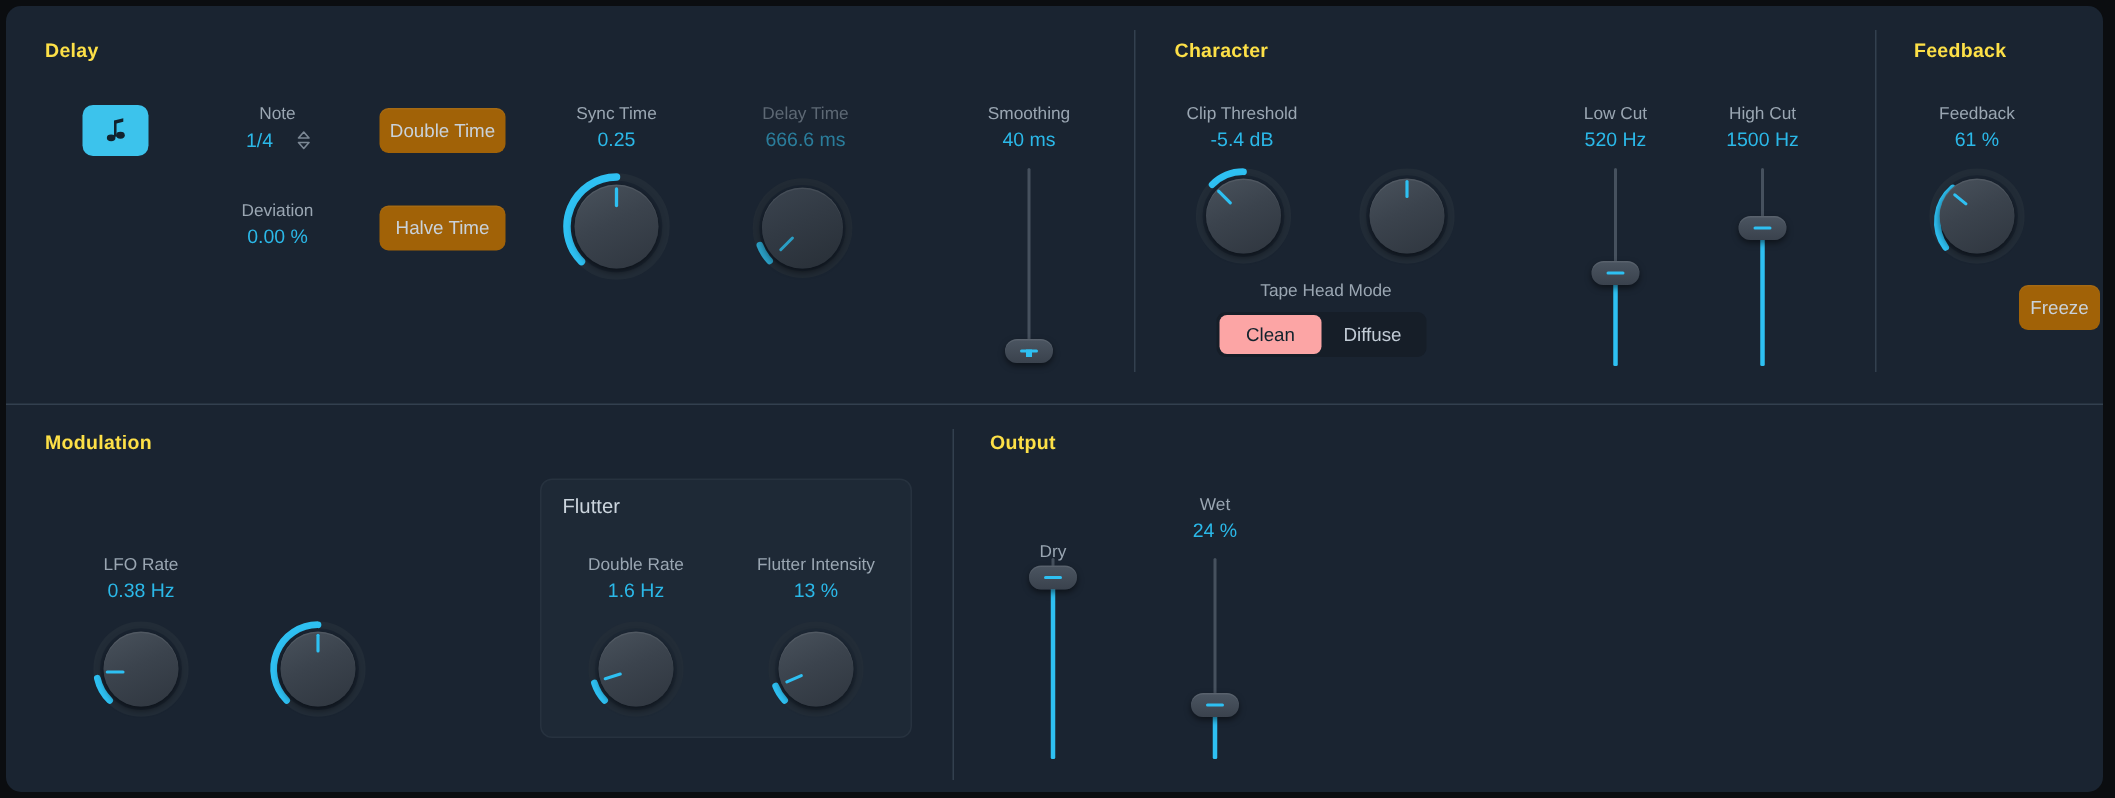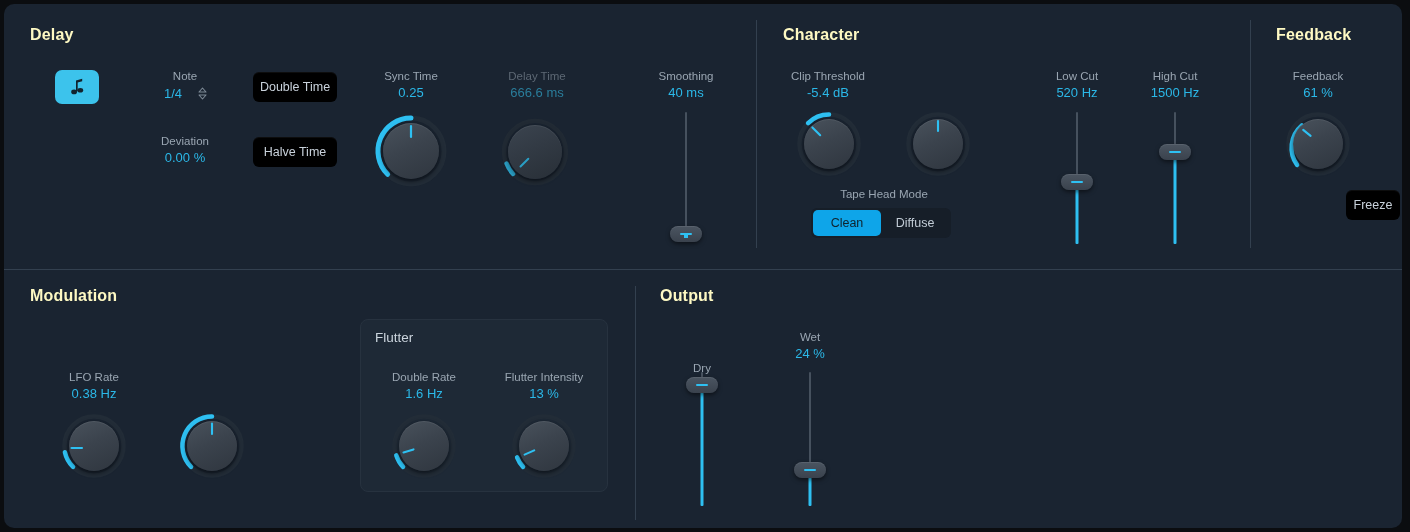--- a/index.html
+++ b/index.html
@@ -19,23 +19,23 @@
     width: 1398px;
     height: 524px;
     background: #1a2431;
     border-radius: 10px;
     overflow: hidden;
   }
 
   
   .section-title {
     position: absolute;
-    font-size: 16px;
+    font-size: 13px;
     font-weight: bold;
-    color: #fef9c3;
+    color: #fde047;
     letter-spacing: .2px;
     white-space: nowrap;
   }
   .param { position: absolute; text-align: center; }
   .param .plabel {
     display: block;
     font-size: 11.5px;
     color: #9aa6b2;
     white-space: nowrap;
     line-height: 15px;
@@ -121,21 +121,21 @@
     height: 5px;
     background: #2ec0f2;
   }
 
   
   .btn {
     position: absolute;
     display: flex;
     align-items: center;
     justify-content: center;
-    background: #000000;
+    background: #a16207;
     color: #c9d2db;
     font-size: 12.5px;
     border-radius: 6px;
     box-shadow: inset 0 1px 0 rgba(255,255,255,.05);
     white-space: nowrap;
   }
 
   .notebtn {
     position: absolute;
     width: 44px;
@@ -171,21 +171,21 @@
     display: flex;
     align-items: center;
     justify-content: center;
     height: 26px;
     width: 68px;
     font-size: 12.5px;
     color: #c2ccd6;
     border-radius: 5px;
   }
   .seg .segbtn.on {
-    background: #0ea5e9;
+    background: #fca5a5;
     color: #10222c;
   }
 
   
   .subpanel {
     position: absolute;
     background: #1e293697;
     background: #1e2936;
     border: 1px solid #27323f;
     border-radius: 8px;

